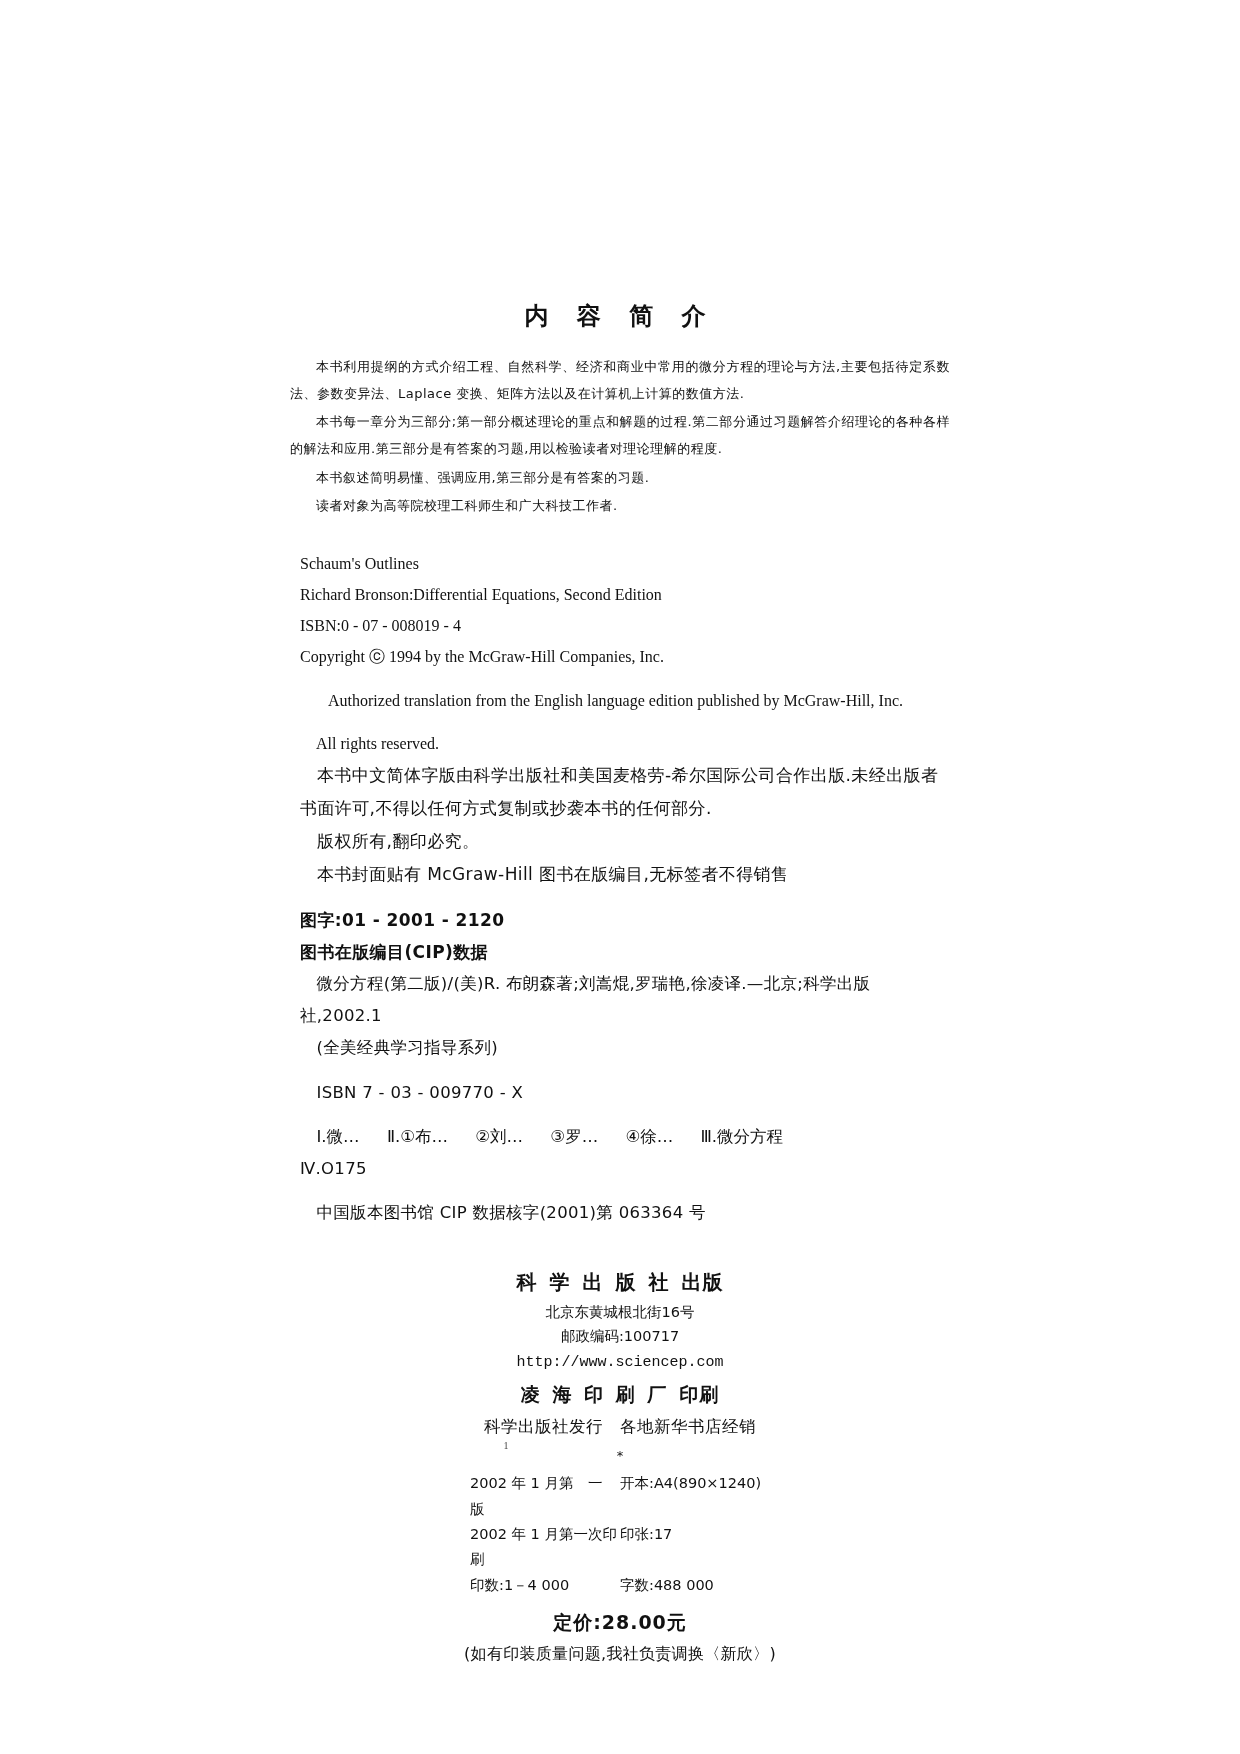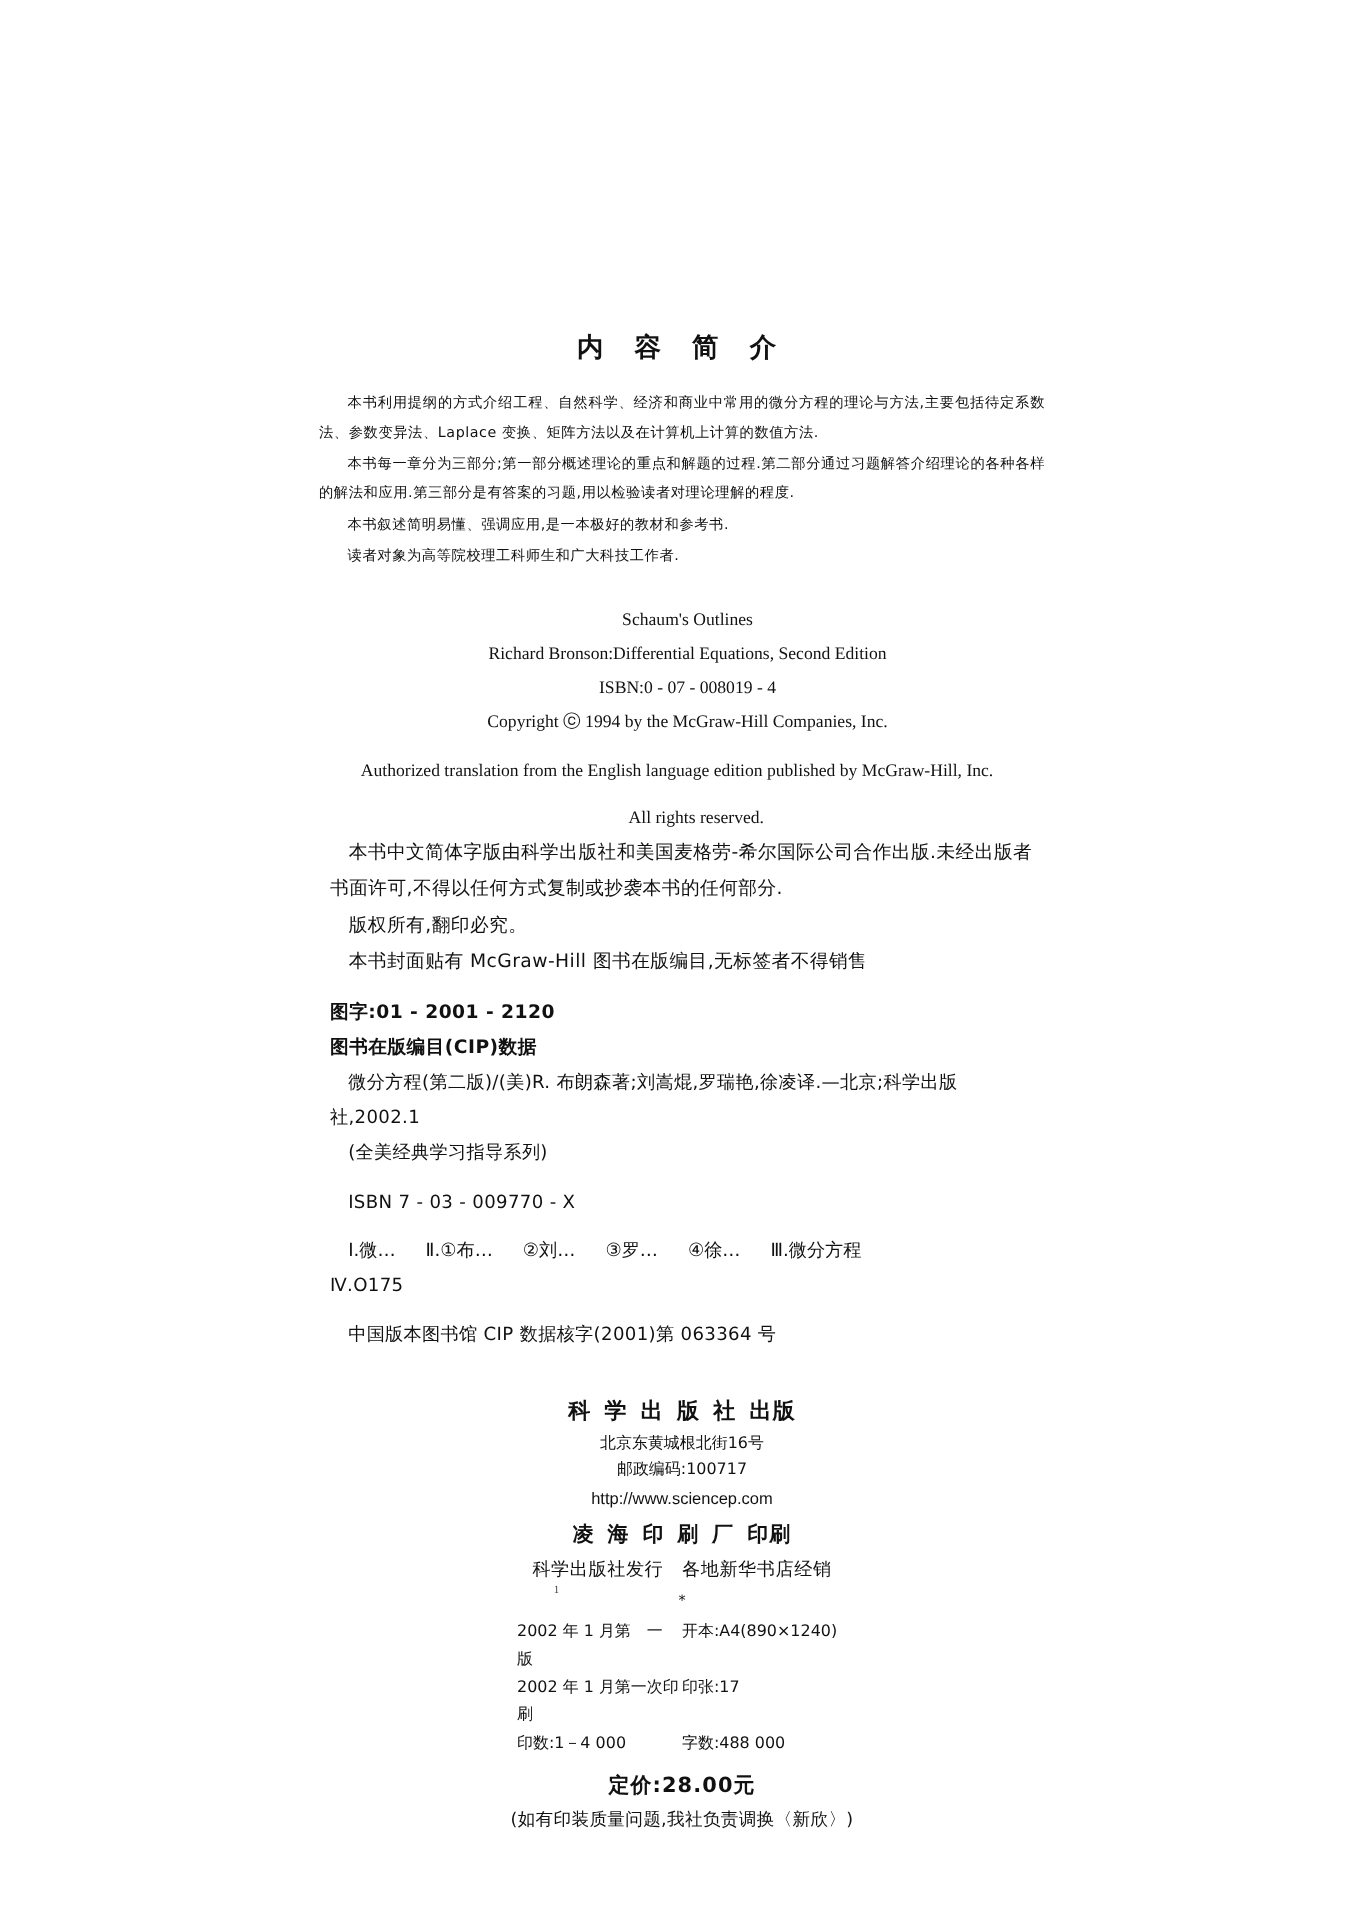--- a/index.html
+++ b/index.html
@@ -45,21 +45,20 @@
     text-align: justify;
   }
   .gap-lg { height: 26px; }
   .gap-sm { height: 12px; }
   .en-line {
     font-size: 16px;
     line-height: 1.95;
     margin: 0;
     padding-left: 10px;
     font-family: "Liberation Serif", serif;
-    text-align: center;
   }
   .en-line.indent { padding-left: 26px; }
   .en-just {
     font-size: 16px;
     line-height: 1.95;
     margin: 12px;
     padding-left: 10px;
     text-align: justify;
     font-family: "Liberation Serif", serif;
   }
@@ -113,21 +112,21 @@
   }
   .pub-name .suffix { font-weight: bold; letter-spacing: 1px; margin-left: 10px; }
   .small-c {
     font-size: 14.5px;
     line-height: 1.65;
     font-family: "DejaVu Sans", sans-serif;
   }
   .url {
     font-size: 15px;
     line-height: 1.8;
-    font-family: Liberation Sans, sans-serif;
+    font-family: Liberation Mono, monospace;
   }
   .printer {
     font-size: 19px;
     font-weight: bold;
     letter-spacing: 3px;
     margin-top: 6px;
     font-family: "DejaVu Sans", sans-serif;
   }
   .printer .suffix { letter-spacing: 1px; margin-left: 10px; }
   .dist {
@@ -174,21 +173,21 @@
 </head>
 <body>
 
 <div class="page">
   <div class="content">
 
     <div class="title">内 容 简 介</div>
 
     <p class="cn-para">本书利用提纲的方式介绍工程、自然科学、经济和商业中常用的微分方程的理论与方法,主要包括待定系数法、参数变异法、Laplace 变换、矩阵方法以及在计算机上计算的数值方法.</p>
     <p class="cn-para">本书每一章分为三部分;第一部分概述理论的重点和解题的过程.第二部分通过习题解答介绍理论的各种各样的解法和应用.第三部分是有答案的习题,用以检验读者对理论理解的程度.</p>
-    <p class="cn-para">本书叙述简明易懂、强调应用,是一本极好的教材和参考书.</p>
+    <p class="cn-para">本书叙述简明易懂、强调应用,第三部分是有答案的习题.</p>
     <p class="cn-para">读者对象为高等院校理工科师生和广大科技工作者.</p>
 
     <div class="gap-lg"></div>
 
     <p class="en-line">Schaum's Outlines</p>
     <p class="en-line">Richard Bronson:Differential Equations, Second Edition</p>
     <p class="en-line">ISBN:0 - 07 - 008019 - 4</p>
     <p class="en-line">Copyright ⓒ 1994 by the McGraw-Hill Companies, Inc.</p>
 
     <p class="en-just"><span class="ind"></span><span>Authorized translation from the English language edition published by McGraw-Hill, Inc.</span></p>

